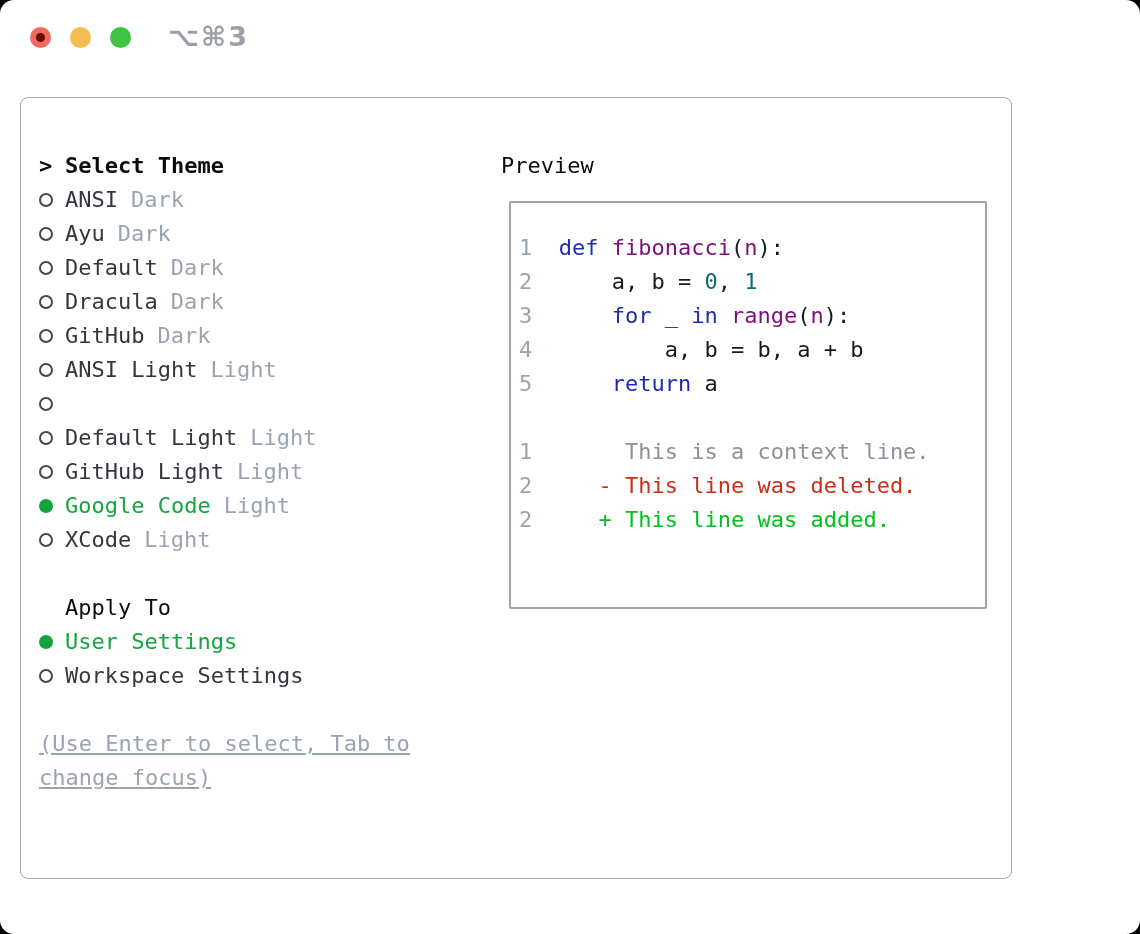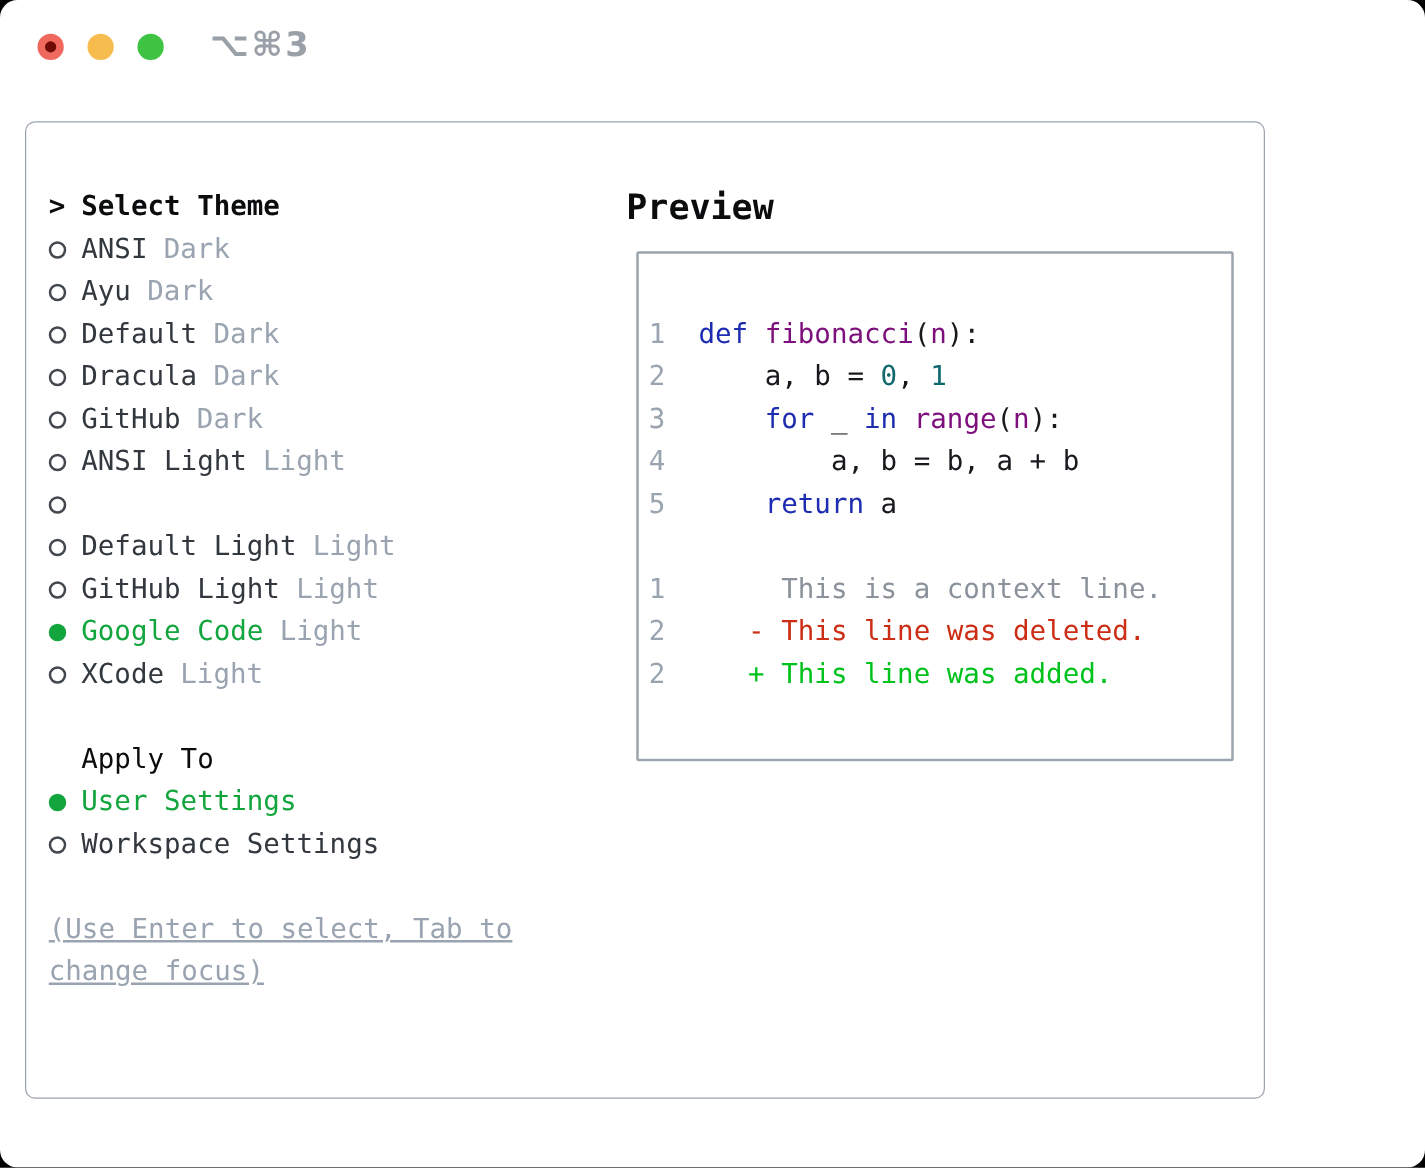--- a/index.html
+++ b/index.html
@@ -31,24 +31,24 @@
   .radio { width:14px; height:14px; border:2px solid #43484f; border-radius:50%; }
   .radio.on { background:var(--accent-green); border-color:var(--accent-green); }
   .title { font-weight:bold; color:var(--title-text); }
   .name { color:var(--item-text); }
   .theme-row.selected .name, .apply-row.selected .name { color:var(--accent-green); }
   .tag { color:var(--muted-text); margin-left:13px; }
   .apply-title { color:var(--title-text);text-align:center; }
   .hint { width:420px; line-height:34px; font-size:22px; color:var(--muted-text);text-decoration:underline; }
   
   .preview-title { position:absolute; left:480px; top:51px; height:34px; line-height:34px;
-    font-size:28px; font-weight:bold; color:var(--title-text); }
+    font-size:22px; font-weight:normal; color:var(--title-text); }
   .preview-box { position:absolute; left:488px; top:103px; width:478px; height:408px;
     border:2px solid var(--border); border-radius:2px;
-    padding:48px 10px 0 8px; font-size:22px; background:#fff; }
+    padding:28px 10px 0 8px; font-size:22px; background:#fff; }
   .code-line { height:34px; line-height:34px; white-space:pre; }
   .lnum { color:var(--line-number); }
   .tok-kw  { color:var(--syntax-keyword); }
   .tok-fn  { color:var(--syntax-function); }
   .tok-lit { color:var(--syntax-literal); }
   .tok-pl  { color:var(--syntax-plain); }
   .diff-context .dtext { color:var(--diff-context); }
   .diff-deleted .dtext { color:var(--diff-deleted); }
   .diff-added   .dtext { color:var(--diff-added); }
 </style>

